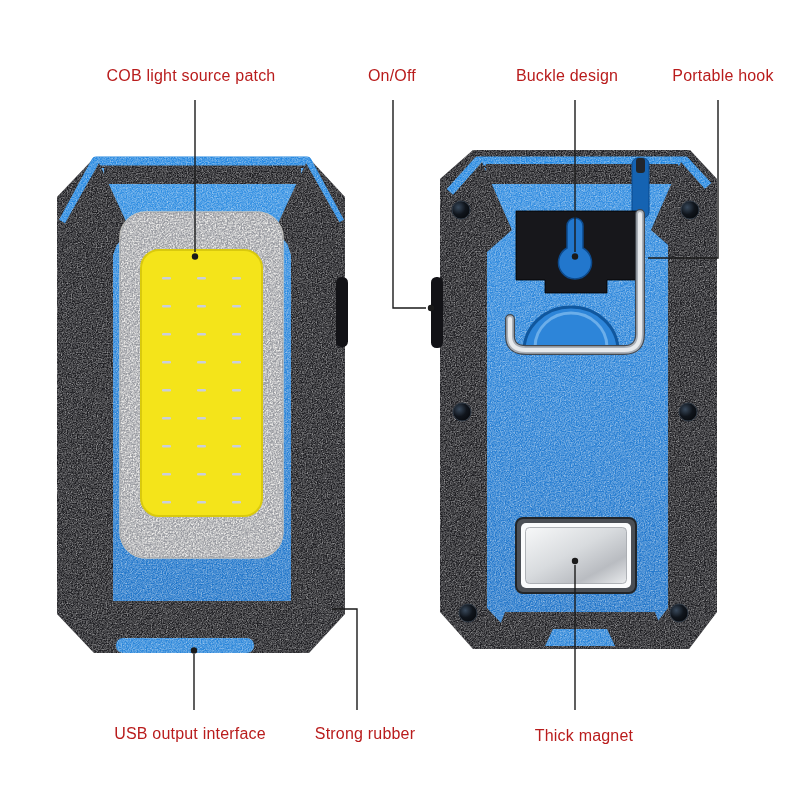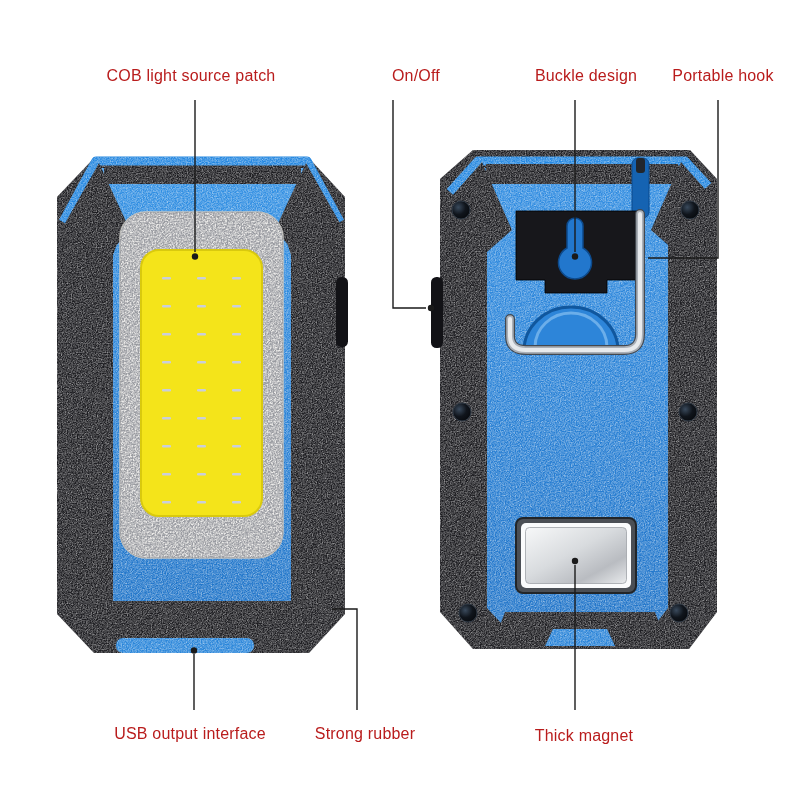--- a/index.html
+++ b/index.html
@@ -145,20 +145,20 @@
         <path d="M332,609 H357 V710"></path>
       </g>
       <g>
         <circle cx="575" cy="561" r="3.2" fill="#1a1a1a" stroke="none"></circle>
           <path d="M575,565 V710"></path>
       </g>
     </g>
   </svg>
 
   <div class="callout-label" style="left:191px;top:63px">COB light source patch</div>
-  <div class="callout-label" style="left:416px;top:63px">On/Off</div>
-  <div class="callout-label" style="left:586px;top:63px">Buckle design</div>
+  <div class="callout-label" style="left:392px;top:63px">On/Off</div>
+  <div class="callout-label" style="left:567px;top:63px">Buckle design</div>
   <div class="callout-label" style="left:723px;top:63px">Portable hook</div>
   <div class="callout-label" style="left:190px;top:721px">USB output interface</div>
   <div class="callout-label" style="left:365px;top:721px">Strong rubber</div>
   <div class="callout-label" style="left:584px;top:723px">Thick magnet</div>
 
 </div>
 
 </body></html>

